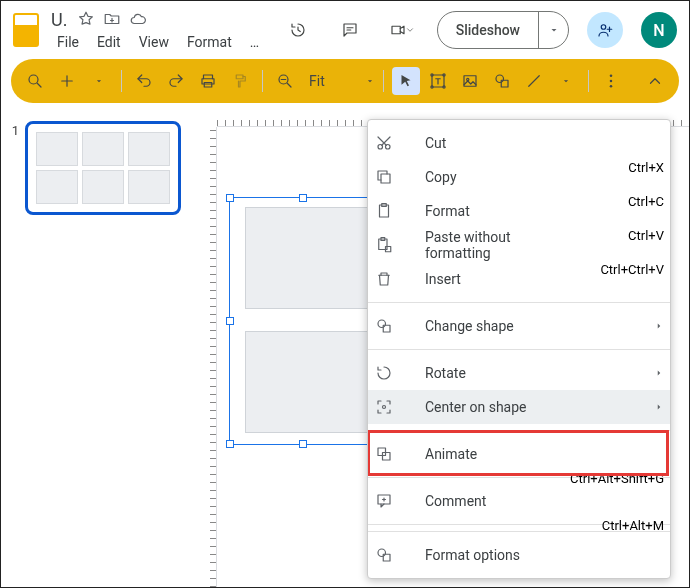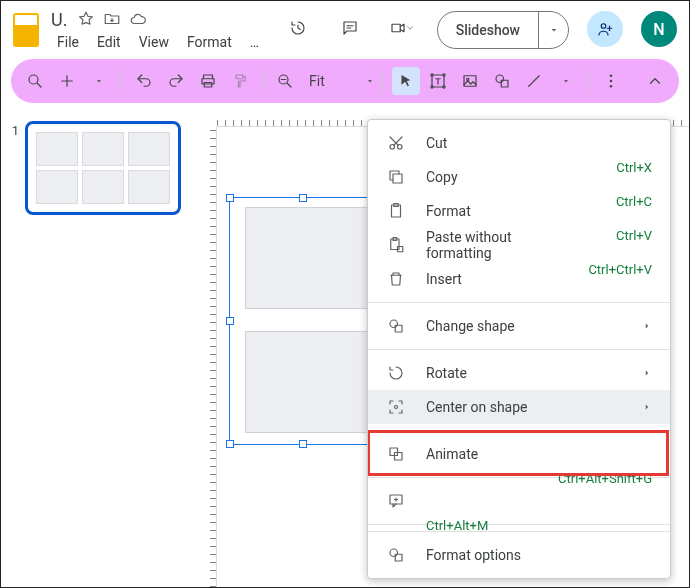--- a/index.html
+++ b/index.html
@@ -34,21 +34,21 @@
   }
   .doc-block { display:flex; flex-direction:column; gap:2px; }
   .doc-top { display:flex; align-items:center; gap:8px; }
   .doc-title { font-size:18px; color:#3c4043; padding:0 2px; }
   .tiny-icon { width:18px; height:18px; color:#5f6368; display:flex; align-items:center; justify-content:center; }
   .menubar { display:flex; gap:2px; }
   .menu-item { padding:2px 8px; border-radius:4px; color:#3c4043; cursor:pointer; font-size:14px; }
   .title-right {
     margin-left:auto;
     display:flex;
-    align-items:flex-start;
+    align-items:center;
     gap:18px;
   }
   .round-btn {
     width:34px; height:34px; border-radius:50%;
     display:flex; align-items:center; justify-content:center;
     color:#444746;
   }
   .slideshow-pill {
     display:flex; align-items:center;
     border:1px solid #747775;
@@ -69,21 +69,21 @@
     background:#00897b;
     color:#fff;
     display:flex; align-items:center; justify-content:center;
     font-weight:500;
     font-size:16px;
   }
 
   
   .toolbar {
     margin:6px 10px;
-    background:#f0abfc;
+    background:#eab308;
     border-radius:24px;
     height:44px;
     display:flex;
     align-items:center;
     padding:16px 10px;
     gap:4px;
     color:#444746;
   }
   .tool-btn {
     min-width:28px; height:28px;
@@ -180,27 +180,27 @@
     padding:6px 0;
     font-size:14px;
     color:#3c4043;
     z-index:10;
     overflow:hidden;
   }
   .ctx-item {
     display:flex;
     align-items:center;
     height:34px;
-    padding:0 18px;
-    gap:20px;
+    padding:0 6px;
+    gap:31px;
   }
   .ctx-item:hover, .ctx-item.hovered { background:#eceff1; }
   .ctx-icon { width:20px; height:20px; display:flex; align-items:center; justify-content:center; color:#5f6368; flex-shrink:0; }
   .ctx-label { flex:1; }
-  .ctx-short { color:#15803d; font-size:13px;margin-top:48px; }
+  .ctx-short { color:#000000; font-size:13px;margin-top:48px; }
   .ctx-sub { color:#5f6368; }
   .ctx-sep { height:1px; background:#e0e0e0; margin:6px 0; }
   .ctx-highlight {
     position:absolute;
     border:3px solid #e53935;
     pointer-events:none;
   }
 
   svg { width:18px; height:18px; stroke:currentColor; fill:none; stroke-width:1.6; stroke-linecap:round; stroke-linejoin:round; }
   .fill-ico { fill:currentColor; stroke:none; }
@@ -534,20 +534,21 @@
     </div>
     <div class="ctx-sep"></div>
     <div class="ctx-item">
       <span class="ctx-icon">
         <svg viewBox="0 0 24 24">
           <rect x="4" y="4" width="16" height="12"></rect>
           <path d="M8 16l0 4 4-4"></path>
           <path d="M12 8v4M10 10h4"></path>
         </svg>
       </span>
+      <span class="ctx-label">Comment</span>
       <span class="ctx-short">Ctrl+Alt+M</span>
     </div>
     <div class="ctx-sep"></div>
     <div class="ctx-sep"></div>
     <div class="ctx-item">
       <span class="ctx-icon">
         <svg viewBox="0 0 24 24">
           <circle cx="9" cy="9" r="5"></circle>
           <rect x="11" y="11" width="9" height="9"></rect>
         </svg>

